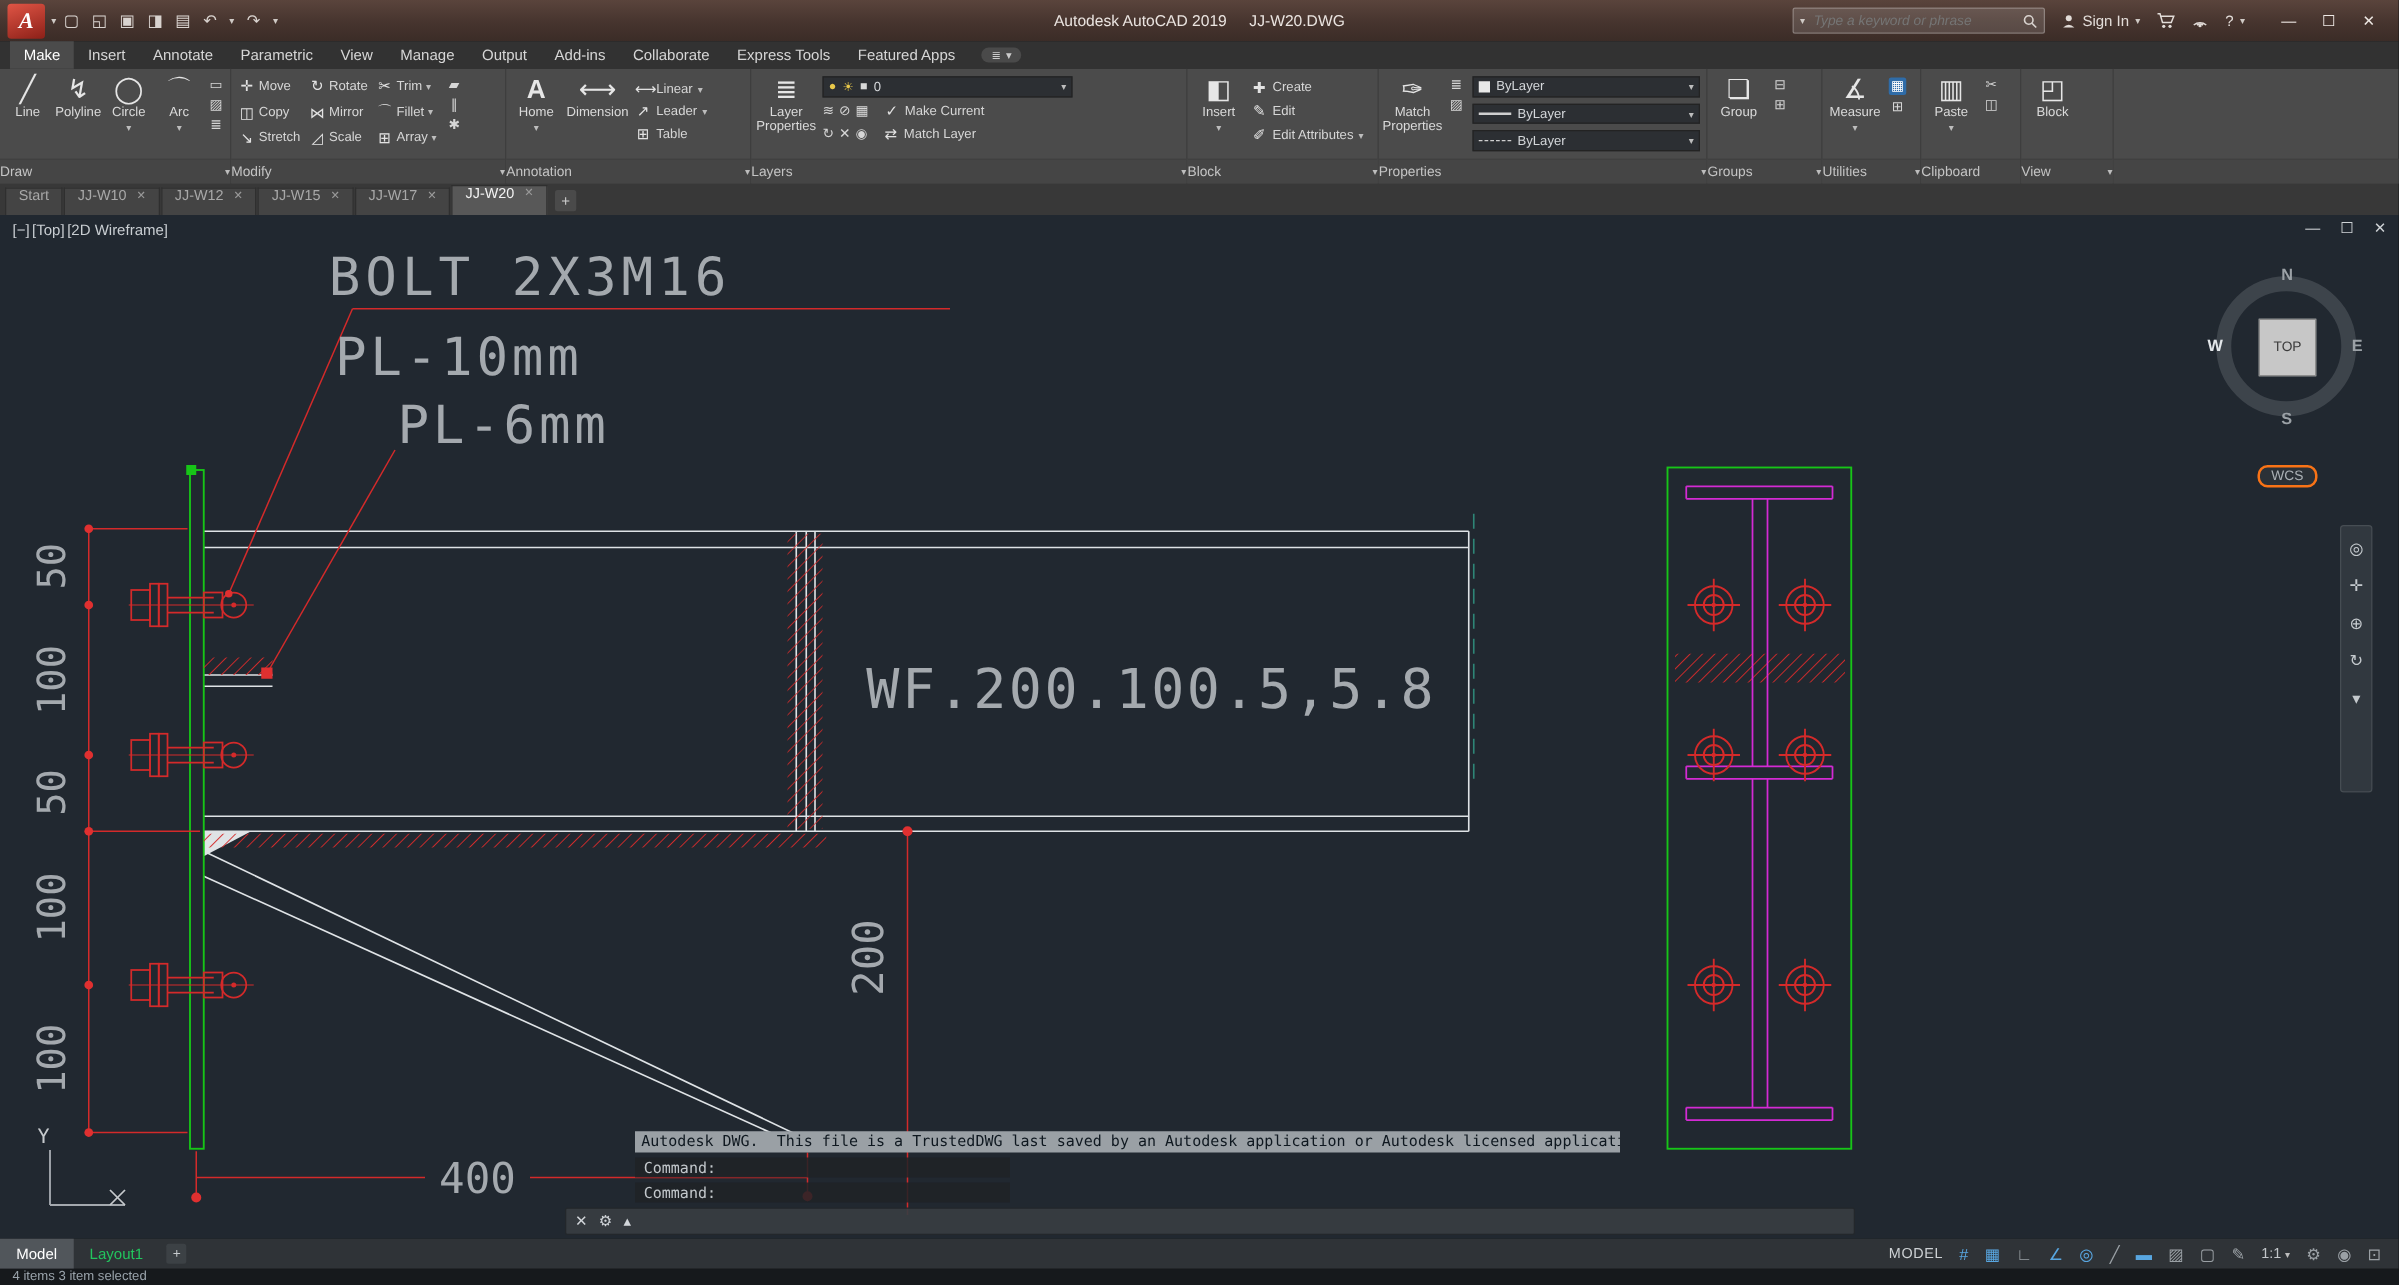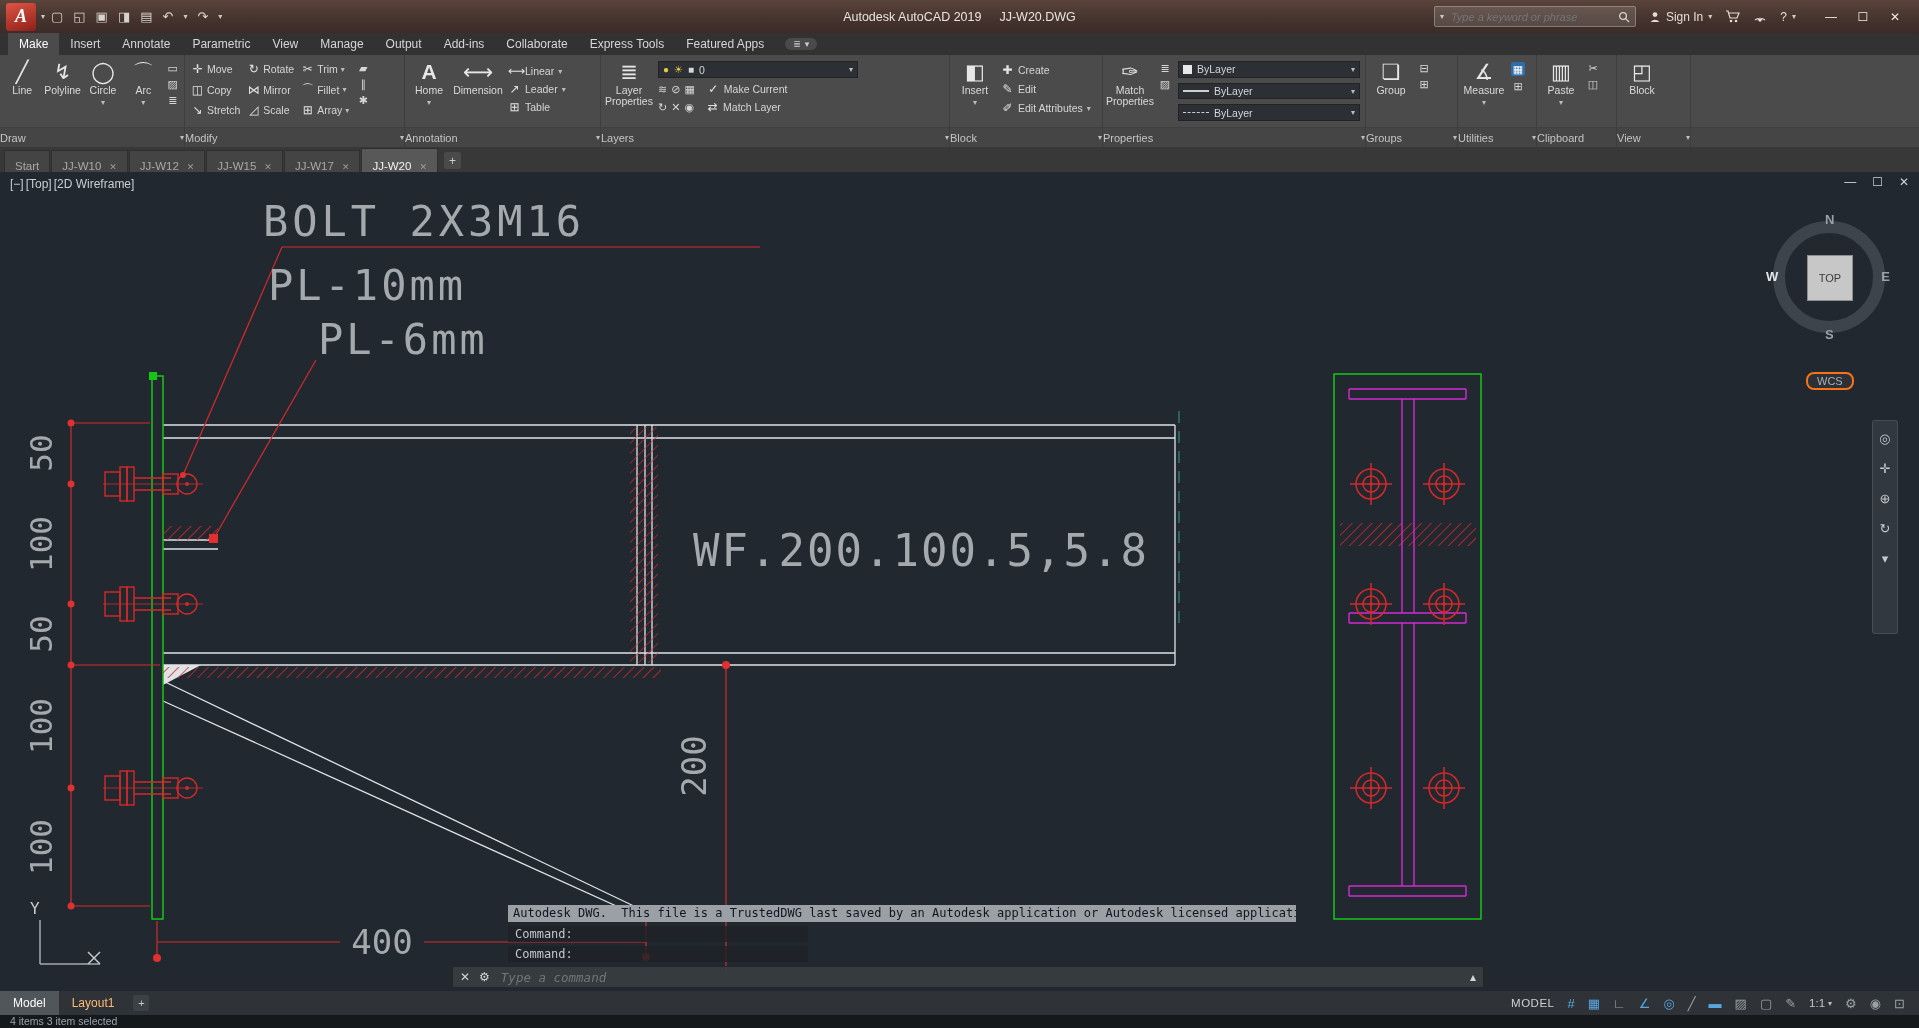--- a/index.html
+++ b/index.html
@@ -65,21 +65,21 @@
   .sw{width:9px;height:9px;background:#e8e8e8;display:inline-block;}
   .lwline{width:26px;border-top:2px solid #cfcfcf;display:inline-block;}
   .ltline{width:26px;border-top:1px dashed #cfcfcf;display:inline-block;}
   .mini-ic{font-size:10px;color:#e8c84a;}
   .filler{flex:1;border-right:none;}
 
   
   .filetabs{position:absolute;top:147px;left:0;right:0;height:25px;background:#383838;
     display:flex;align-items:flex-end;padding-left:4px;gap:1px;}
   .ftab{height:21px;background:#444444;color:#a8a8a8;font-size:11.5px;display:flex;
-    align-items:flex-end;padding:0 10px;gap:8px;border:1px solid #2f2f2f;border-bottom:none;}
+    align-items:flex-start;padding:0 10px;gap:8px;border:1px solid #2f2f2f;border-bottom:none;}
   .ftab.active{background:#585858;color:#f2f2f2;height:23px;}
   .fx{font-size:9px;color:#9a9a9a;}
   .fplus{width:17px;height:17px;background:#4a4a4a;border-radius:2px;color:#cccccc;
     display:flex;align-items:center;justify-content:center;font-size:12px;margin:0 0 3px 5px;}
 
   
   .canvas{position:absolute;top:172px;left:0;right:0;height:819px;background:#212830;}
   svg.draw{position:absolute;inset:0;}
   .vplabel{position:absolute;top:5px;left:10px;font-size:12px;color:#c9ced2;display:flex;gap:2px;}
   .vpctrl{position:absolute;top:3px;right:10px;display:flex;gap:16px;color:#cfd3d6;font-size:12px;}
@@ -108,21 +108,21 @@
   .cmd-input{position:absolute;left:452px;top:794px;width:1032px;height:22px;
     background:rgba(56,61,66,.92);border:1px solid #23272b;border-radius:2px;
     display:flex;align-items:center;padding:0 7px;gap:9px;color:#d2d6da;font-size:12px;
     box-sizing:border-box;}
   .cmd-input input{flex:1;background:transparent;border:none;outline:none;color:#b9bfc4;
     font-style:italic;font-size:12.5px;font-family:"DejaVu Sans Mono",monospace;}
 
   
   .statusbar{position:absolute;top:991px;left:0;right:0;height:24px;background:#2f3337;
     display:flex;align-items:center;font-size:12px;color:#b8bcc0;}
-  .stab{padding:0 13px;height:24px;line-height:24px;color:#fdba74;}
+  .stab{padding:0 13px;height:24px;line-height:24px;color:#22c55e;}
   .stab.active{background:#51565b;color:#ffffff;}
   .splus{width:16px;height:16px;border-radius:2px;background:#3c4145;color:#c6cacd;
     display:flex;align-items:center;justify-content:center;font-size:11px;margin-left:6px;}
   .sicons{margin-left:auto;display:flex;align-items:center;gap:13px;padding-right:14px;
     font-size:13px;}
   .smodel{font-size:11.5px;letter-spacing:.5px;color:#cdd1d4;}
   .sic{color:#9aa0a5;}
   .sic.on{color:#58a6e0;}
   .sscale{font-size:11.5px;color:#c2c6ca;display:flex;gap:3px;align-items:center;}
 
@@ -705,21 +705,20 @@
     <span>↻</span>
     <span>▾</span>
   </div>
 
   <div class="cmd-trusted">Autodesk DWG.  This file is a TrustedDWG last saved by an Autodesk application or Autodesk licensed application.</div>
   <div class="cmd-line" style="top:754px">Command:</div>
   <div class="cmd-line" style="top:774px">Command:</div>
   <div class="cmd-input">
     <span>✕</span>
     <span>⚙</span>
-    <input placeholder="Type a command" style="">
     <span>▴</span>
   </div>
 </div>
 
 <div class="statusbar">
   <span class="stab active">Model</span>
   <span class="stab">Layout1</span>
   <span class="splus">+</span>
   <div class="sicons">
     <span class="smodel">MODEL</span>

